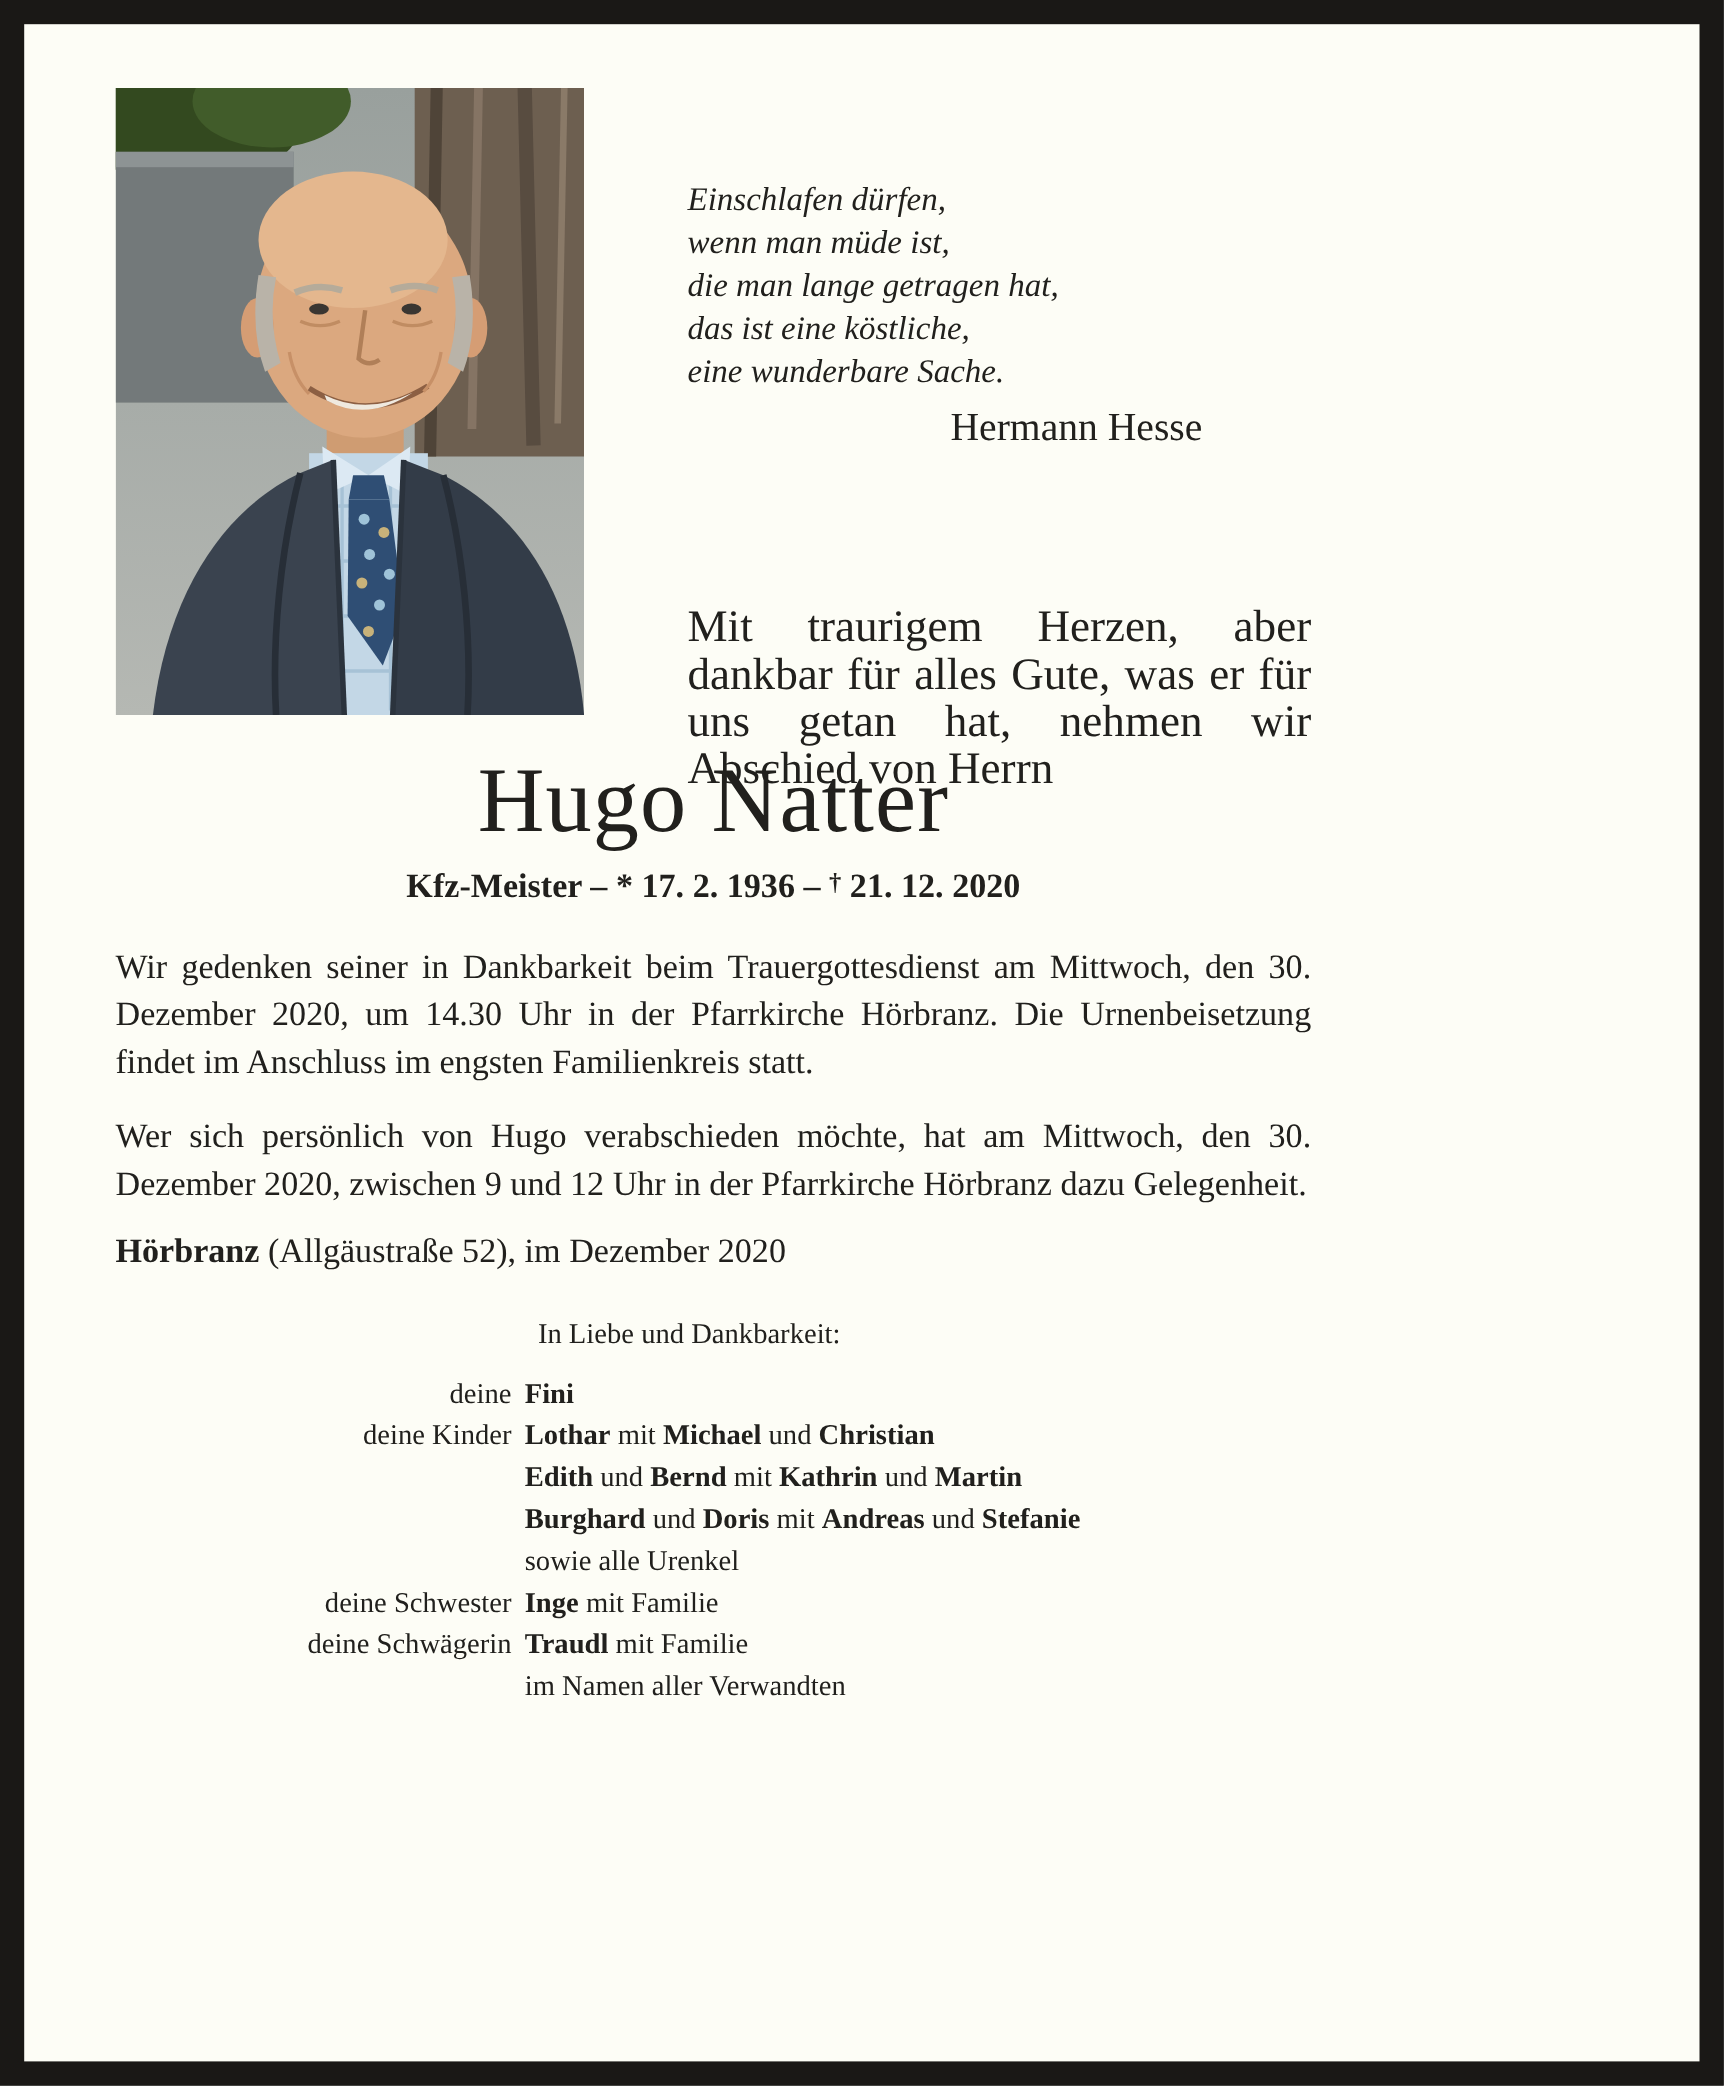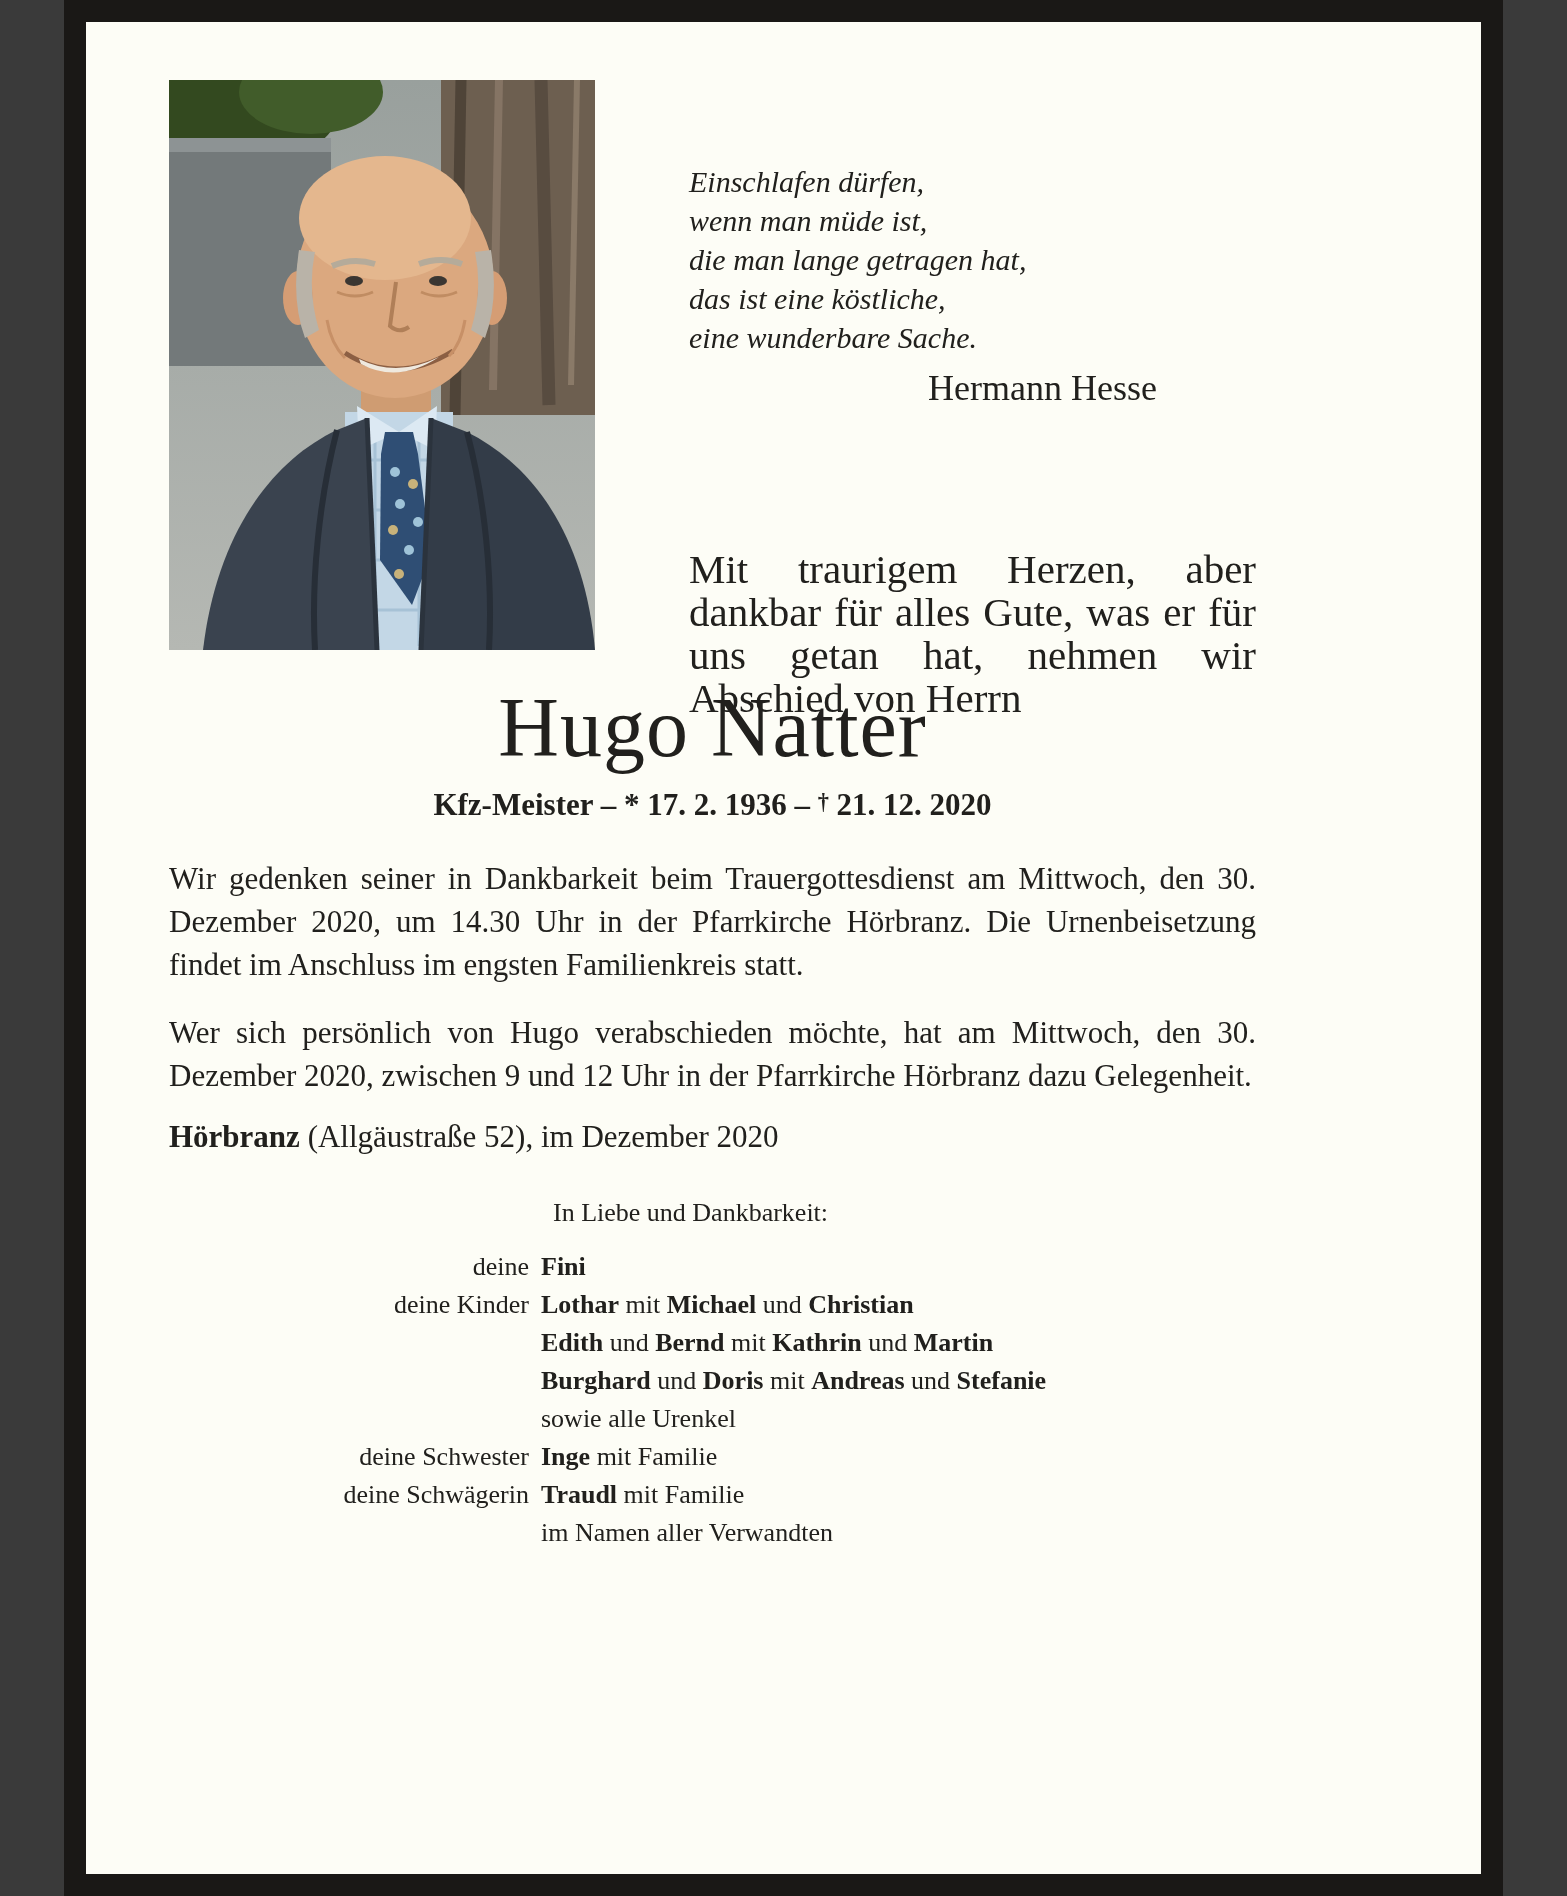--- a/index.html
+++ b/index.html
@@ -1,21 +1,21 @@
 <!DOCTYPE html>
 <html style="--paper: #fdfdf6; --ink: #21201d; --frame: #1a1816;"><head>
 <meta charset="utf-8">
 <style>
   * { margin:0; padding:0; box-sizing:border-box; }
   html,body { background:#3a3a3a; }
   body { font-family:"Liberation Serif","DejaVu Serif",serif; }
 
   .page {
     position:relative;
-    width:1439px; height:1896px;
+    width:1567px; height:1896px;
     background:var(--frame,#1a1816);
     margin:0 auto;
   }
   .inner {
     position:absolute; left:22px; top:22px; right:22px; bottom:22px;
     background:var(--paper,#fdfdf6);
     color:var(--ink,#21201d);
     overflow:hidden;
   }
 

